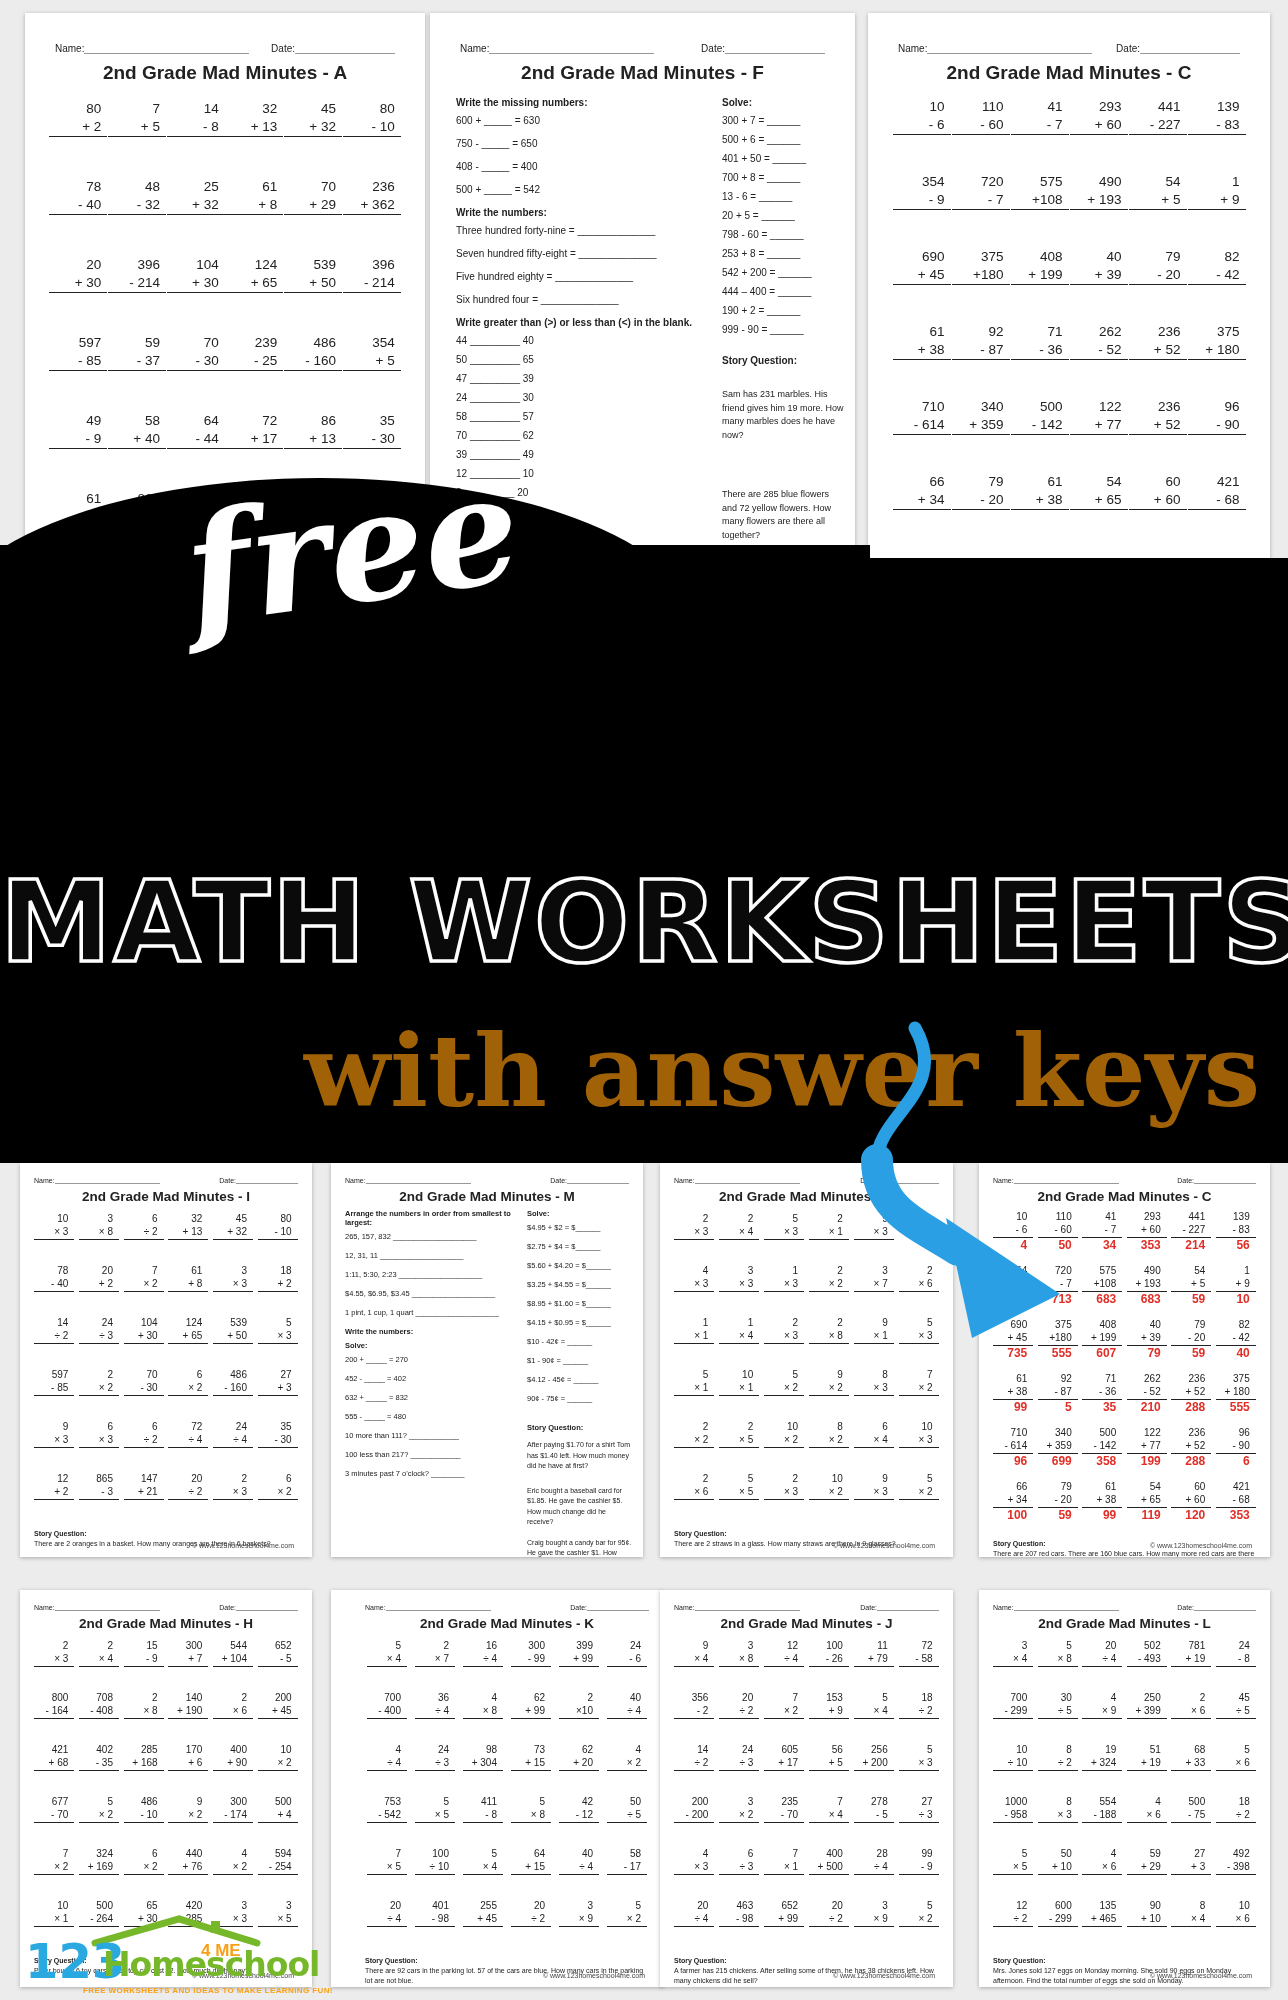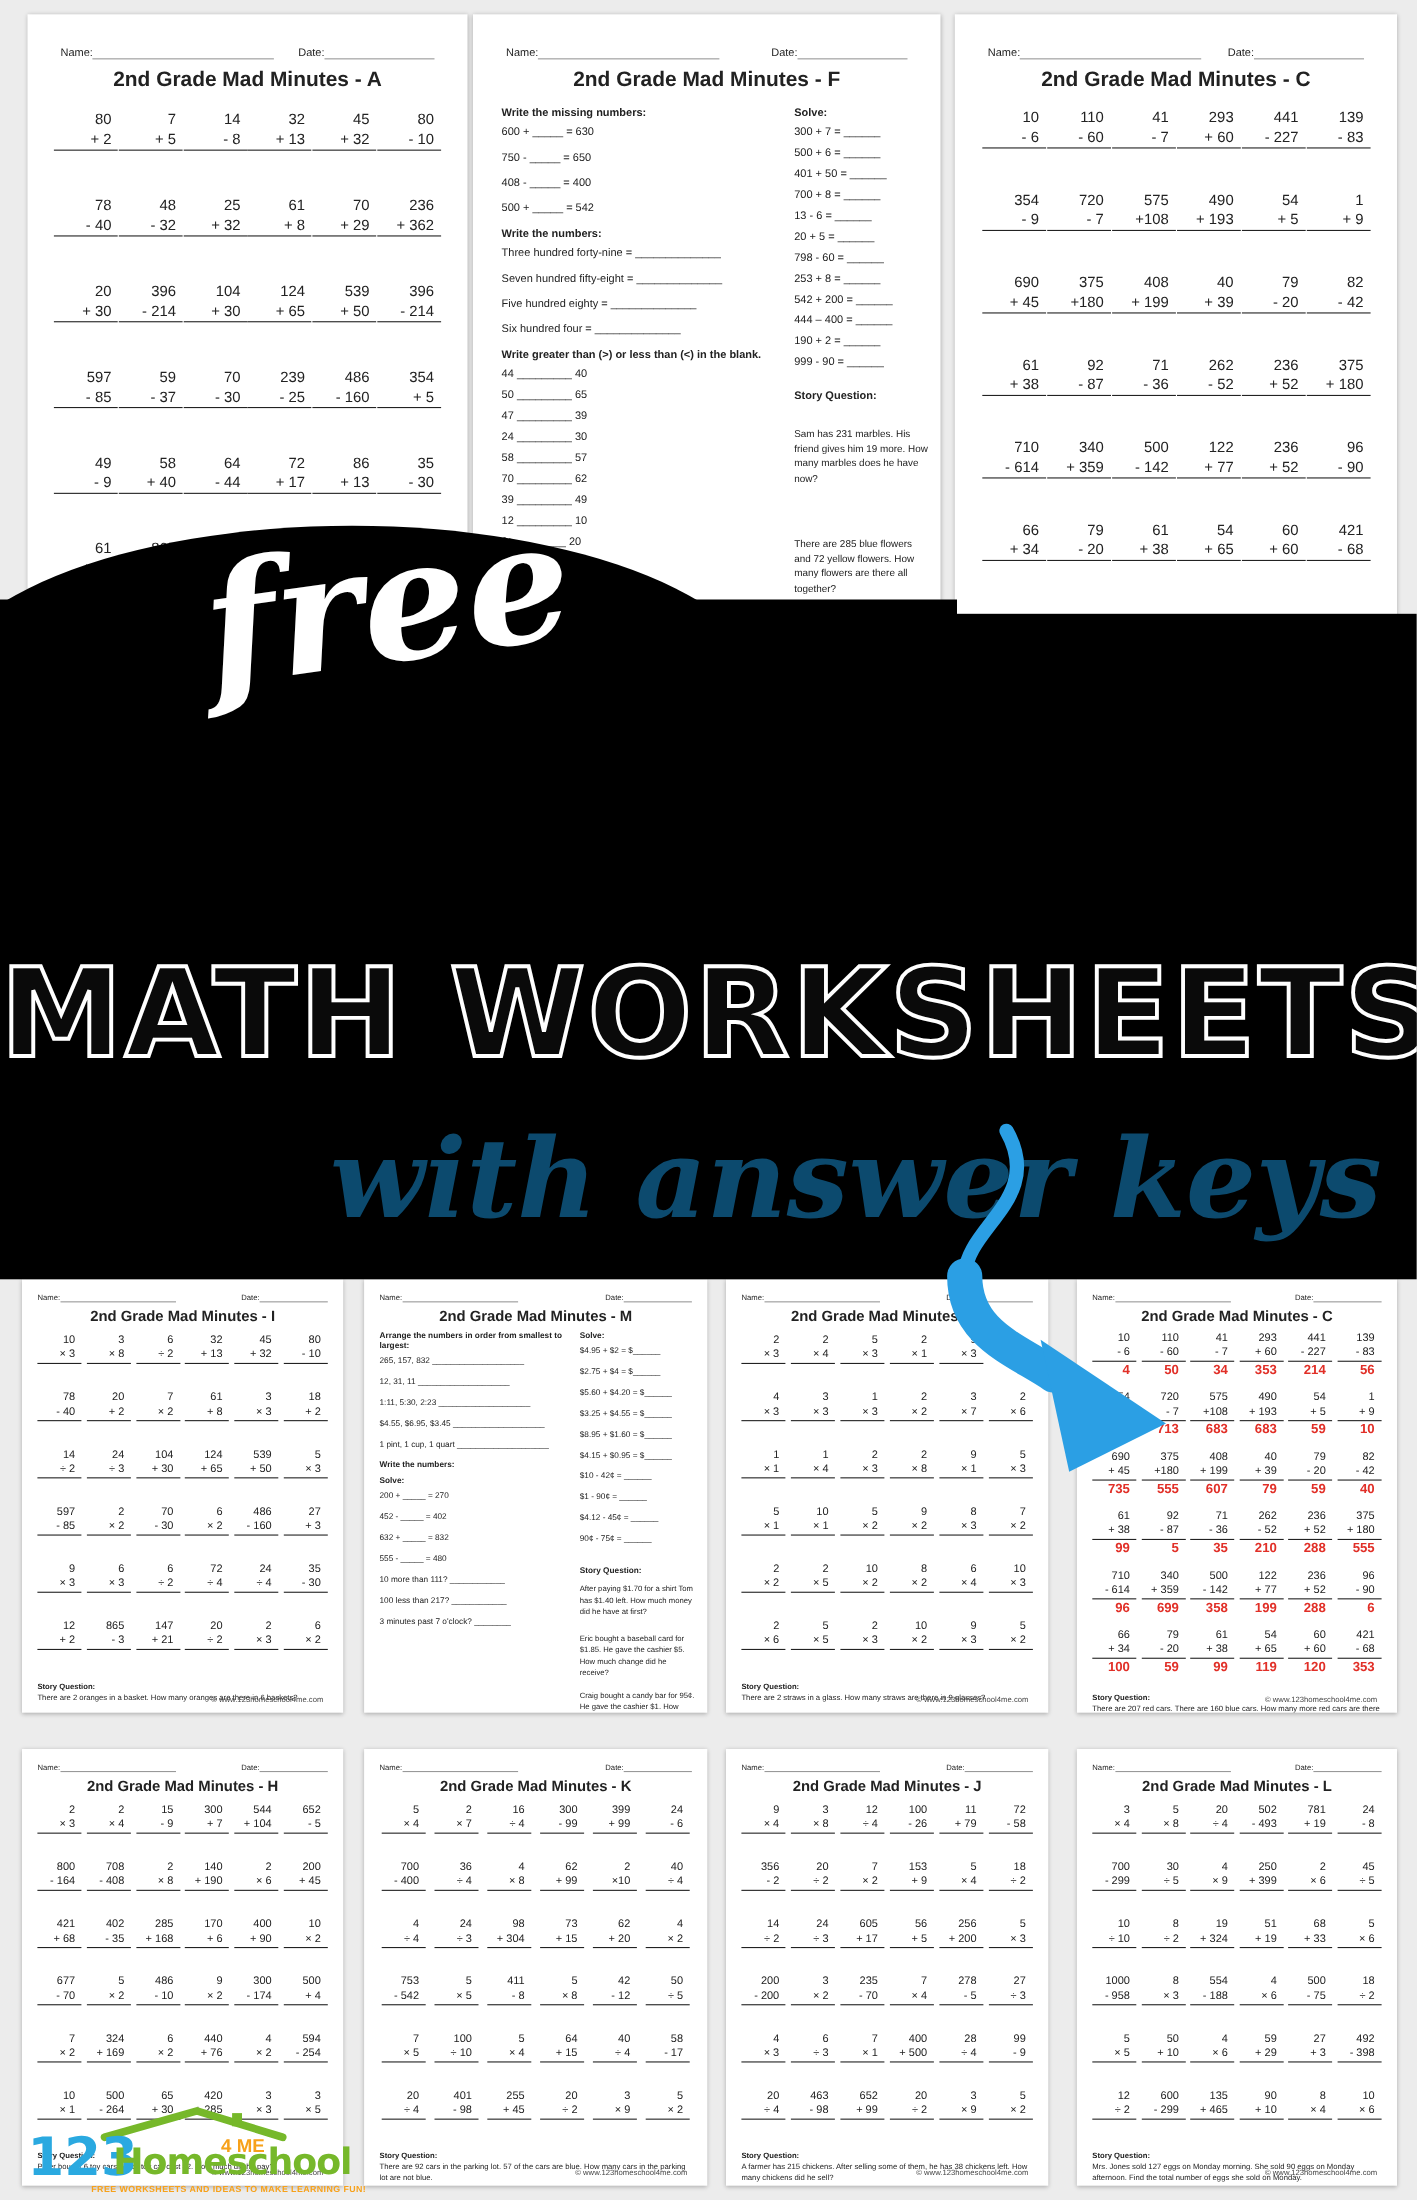--- a/index.html
+++ b/index.html
@@ -8,21 +8,21 @@
   .sheet{position:absolute;background:#fff;box-shadow:0 1px 4px rgba(0,0,0,.28);z-index:10;overflow:hidden;}
   
   .sheet-a{left:25px;top:13px;width:400px;height:680px;}
   .sheet-f{left:430px;top:13px;width:425px;height:680px;}
   .sheet-c1{left:868px;top:13px;width:402px;height:680px;}
   .sheet-i{left:20px;top:1163px;width:292px;height:394px;}
   .sheet-m{left:331px;top:1163px;width:312px;height:394px;}
   .sheet-g{left:660px;top:1163px;width:293px;height:394px;}
   .sheet-c2{left:979px;top:1163px;width:291px;height:394px;}
   .sheet-h{left:20px;top:1590px;width:292px;height:397px;}
-  .sheet-k{left:331px;top:1590px;width:312px;height:397px;}
+  .sheet-k{left:331px;top:1590px;width:312px;height:397px;padding-left:20px;}
   .sheet-j{left:660px;top:1590px;width:293px;height:397px;}
   .sheet-l{left:979px;top:1590px;width:291px;height:397px;}
   
   .hdr{display:flex;justify-content:space-between;align-items:flex-end;}
   .hdr .pair{display:flex;align-items:flex-end;}
   .uline{border-bottom:1px solid #999;height:10px;}
   .sheet-lg .hdr{padding:30px 30px 0;font-size:10px;}
   .sheet-lg .uline.nm{width:165px;} .sheet-lg .uline.dt{width:100px;}
   .sheet-sm .hdr{padding:10px 14px 0;font-size:7px;}
   .sheet-sm .uline.nm{width:105px;} .sheet-sm .uline.dt{width:62px;}
@@ -64,22 +64,22 @@
   .blob-rect2{position:absolute;left:870px;top:558px;width:418px;height:605px;background:#000;}
   .blob-hump{position:absolute;left:-60px;top:478px;width:760px;height:310px;background:#000;border-radius:50%;}
   .banner-text{position:absolute;color:#fff;white-space:nowrap;}
   .free{left:185px;top:462px;width:320px;text-align:center;font-family:"DejaVu Serif",serif;
         font-style:italic;font-weight:bold;font-size:150px;transform:rotate(-8deg);}
   .grade{left:0;right:0;top:648px;text-align:center;font-family:"DejaVu Sans",sans-serif;
          font-weight:800;font-size:168px;letter-spacing:3px;line-height:1;}
   .mathws{left:0;right:0;top:866px;text-align:center;font-family:"DejaVu Sans",sans-serif;
           font-weight:800;font-size:112px;line-height:1;letter-spacing:2px;
           color:#0a0a0a;-webkit-text-stroke:3.5px #fff;text-shadow:0 0 1px #fff;}
-  .keys{left:300px;right:28px;top:1012px;text-align:left;font-family:"DejaVu Serif",serif;
-        font-style:italic;font-weight:bold;font-size:100px;color:#0c4a6e;}
+  .keys{left:300px;right:28px;top:1012px;text-align:right;font-family:"DejaVu Serif",serif;
+        font-weight:bold;font-size:100px;color:#a16207;}
   
   #arrow{position:absolute;left:820px;top:1020px;z-index:30;}
   
   #logo{position:absolute;left:25px;top:1921px;width:300px;height:76px;z-index:40;}
   .logo-123{position:absolute;left:0;bottom:12px;font-size:48px;font-weight:800;color:#2aa9e0;
             font-family:"DejaVu Sans",sans-serif;line-height:1;}
   .logo-home{position:absolute;left:78px;bottom:16px;font-size:33px;font-weight:800;color:#76b82a;
              letter-spacing:-1px;font-family:"DejaVu Sans",sans-serif;line-height:1;}
   .logo-4me{position:absolute;left:176px;top:20px;font-size:17px;font-weight:800;color:#f7a11a;}
   .logo-tag{position:absolute;left:58px;bottom:2px;font-size:8px;font-weight:bold;color:#f7a11a;

